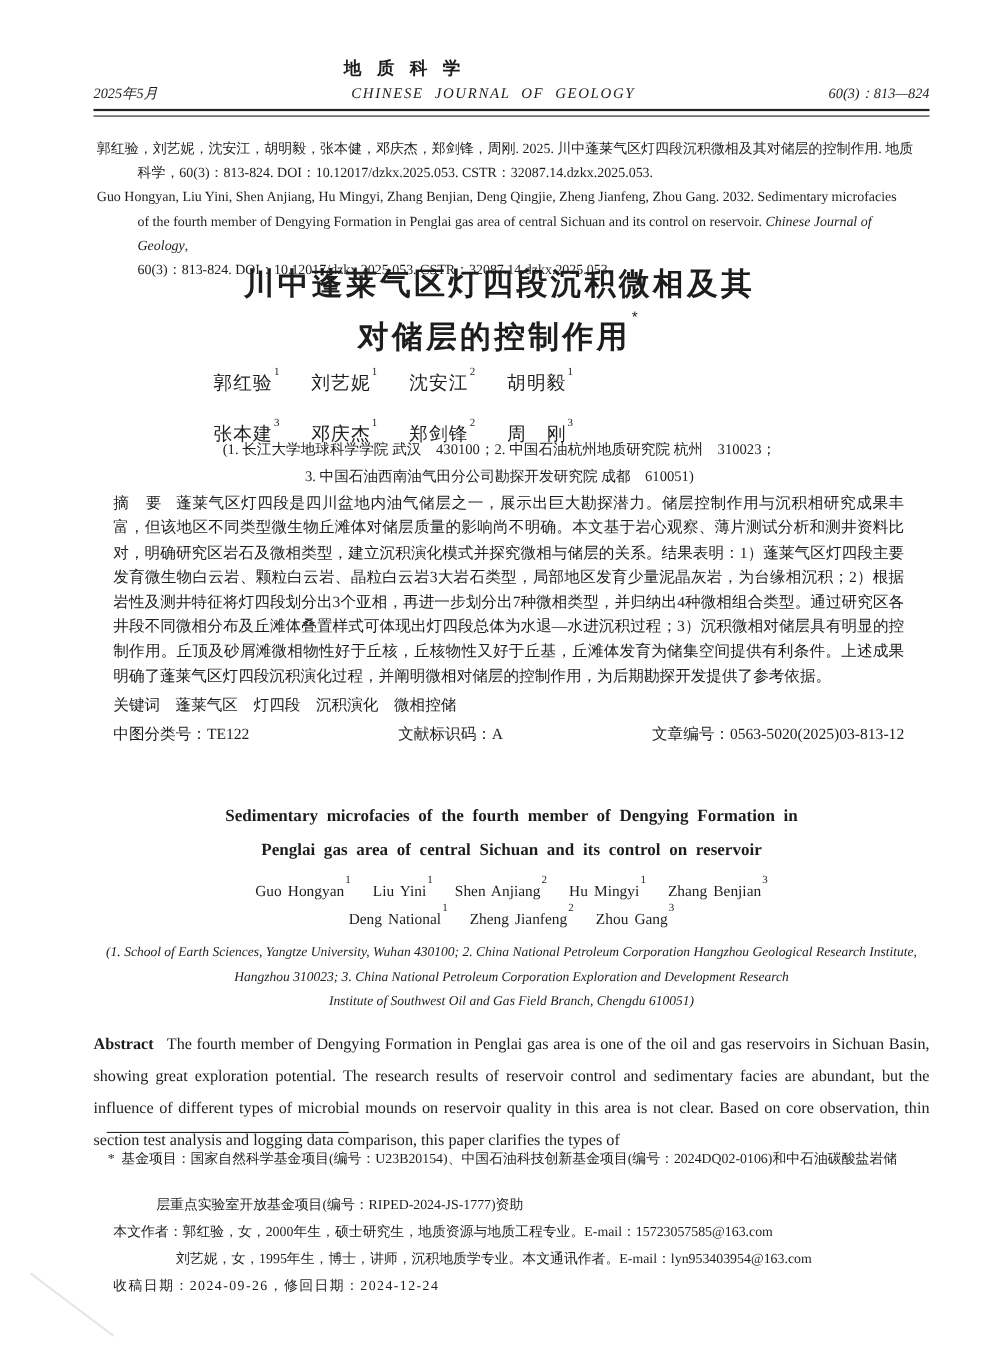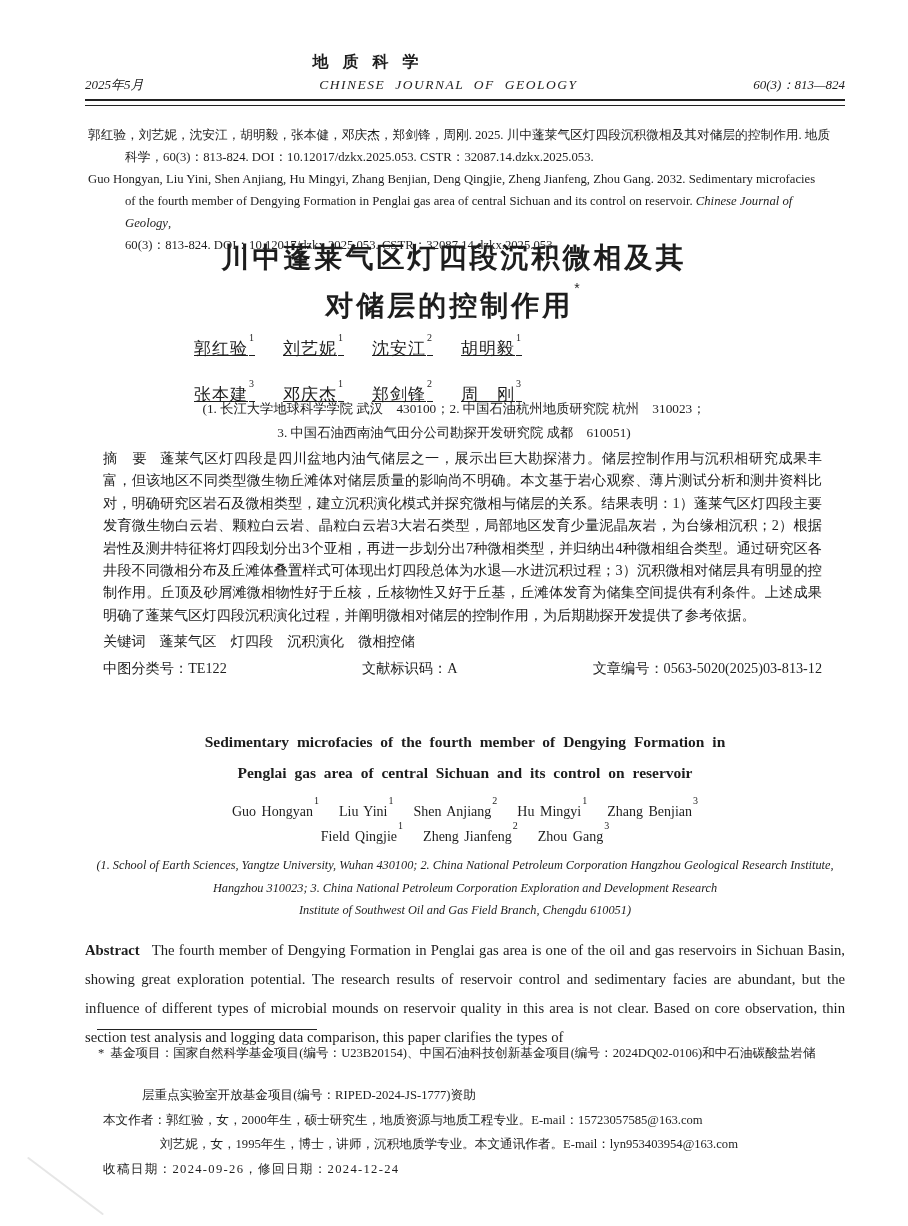--- a/index.html
+++ b/index.html
@@ -22,21 +22,21 @@
   
   .citation{top:124px;left:88px;width:752px;font-size:12.7px;line-height:22px;}
   .citation .cont{padding-left:37px;}
   .citation i{font-style:italic;}
 
   
   .title-cn{top:237px;left:0;width:908px;font-size:28px;font-weight:bold;line-height:42px;letter-spacing:3px;}
   .title-cn sup.s{font-size:14px;top:-12px;font-weight:normal;}
 
   
-  .authors-row{left:0;width:716px;display:flex;justify-content:center;gap:28px;font-size:17px;letter-spacing:1px;text-decoration:underline;}
+  .authors-row{left:0;width:716px;display:flex;justify-content:center;gap:28px;font-size:17px;letter-spacing:1px;}
   .authors-cn-1{top:337px;}
   .authors-cn-2{top:383px;}
 
   
   .affil-cn{top:397px;left:0;width:908px;font-size:13.3px;line-height:23.5px;}
 
   
   .abs-cn-block{top:447px;left:103px;width:719px;font-size:14.2px;}
   .abs-cn-block p{margin:0;text-align:justify;line-height:22.4px;}
   .label-hei{font-family:"Liberation Sans","DejaVu Sans",sans-serif;font-weight:normal;}
@@ -129,21 +129,21 @@
     <span>Penglai gas area of central Sichuan and its control on reservoir</span>
   </h2>
   <div class="authors-en authors-en-1">
     <span><span>Guo Hongyan</span><sup class="s">1</sup></span>
     <span><span>Liu Yini</span><sup class="s">1</sup></span>
     <span><span>Shen Anjiang</span><sup class="s">2</sup></span>
     <span><span>Hu Mingyi</span><sup class="s">1</sup></span>
     <span><span>Zhang Benjian</span><sup class="s">3</sup></span>
   </div>
   <div class="authors-en authors-en-2">
-    <span><span>Field Qingjie</span><sup class="s">1</sup></span>
+    <span><span>Deng National</span><sup class="s">1</sup></span>
     <span><span>Zheng Jianfeng</span><sup class="s">2</sup></span>
     <span><span>Zhou Gang</span><sup class="s">3</sup></span>
   </div>
   <div class="affil-en center">
     <div>(1. School of Earth Sciences, Yangtze University, Wuhan 430100; 2. China National Petroleum Corporation Hangzhou Geological Research Institute,</div>
     <div>Hangzhou 310023; 3. China National Petroleum Corporation Exploration and Development Research</div>
     <div>Institute of Southwest Oil and Gas Field Branch, Chengdu 610051)</div>
   </div>
   <p class="abstract-en" style="margin-bottom:0;"><span class="label-b">Abstract</span><span>The fourth member of Dengying Formation in Penglai gas area is one of the oil and gas reservoirs in Sichuan Basin, showing great exploration potential. The research results of reservoir control and sedimentary facies are abundant, but the influence of different types of microbial mounds on reservoir quality in this area is not clear. Based on core observation, thin section test analysis and logging data comparison, this paper clarifies the types of</span></p>
 </div>

